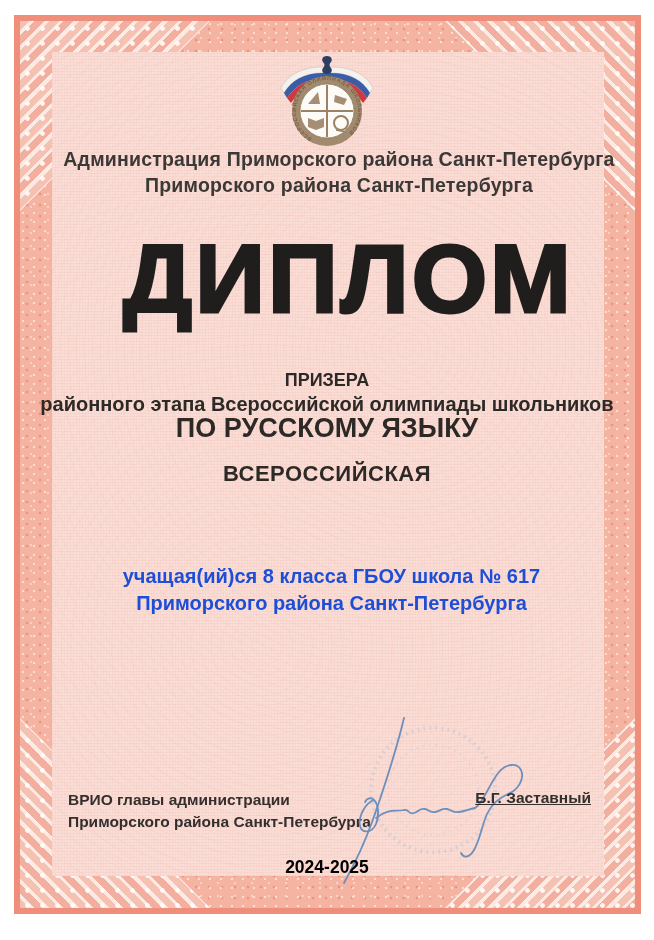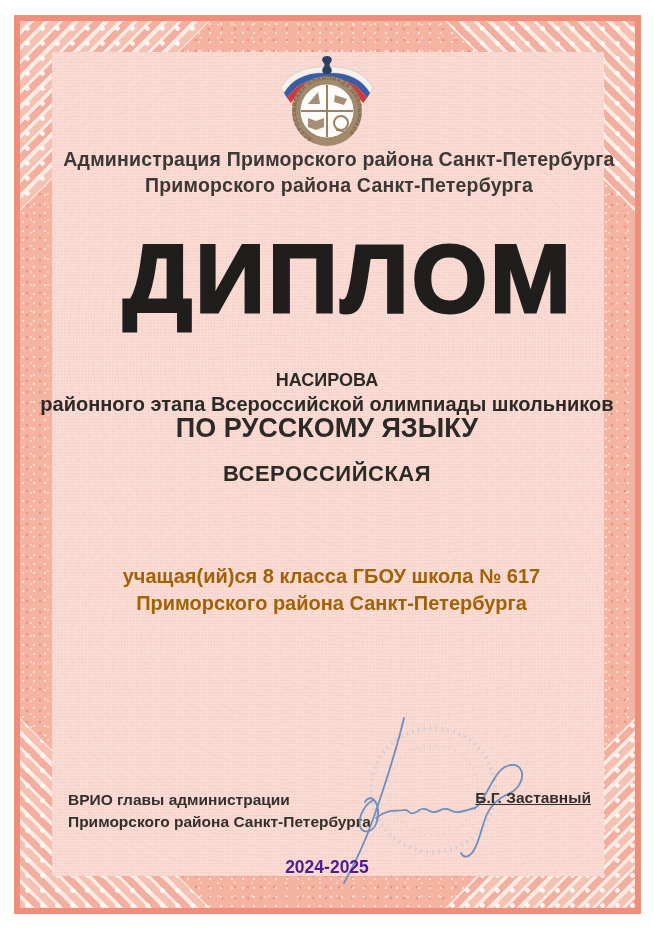--- a/index.html
+++ b/index.html
@@ -56,26 +56,26 @@
   .title {
     top: 224px; font-size: 97px; line-height: 110px; font-weight: bold;
     color: #201e1d; -webkit-text-stroke: 3px #201e1d; letter-spacing: 3px; margin-left: 43px;
   }
   .award-block { top: 368px; font-weight: bold; color: #2c2927; }
   .award-line1 { font-size: 18px; line-height: 24px; }
   .award-line2 { font-size: 20px; line-height: 24px; }
   .award-line3 { font-size: 27px; line-height: 24px; }
   .awarded { top: 461px; font-size: 22px; font-weight: bold; letter-spacing: 0.5px; color: #2c2927; }
   .name { top: 516px; font-size: 36px; font-weight: bold; letter-spacing: 0.5px; color: #262321; }
-  .school-block { top: 563px; font-size: 20px; line-height: 27px; font-weight: bold; color: #a16207; padding-left: 9px; }
+  .school-block { top: 563px; font-size: 20px; line-height: 27px; font-weight: bold; color: #1d4ed8; padding-left: 9px; }
 
   .footer-left { position: absolute; left: 68px; top: 789px; font-size: 15.5px; line-height: 22px; font-weight: bold; color: #332f2c; }
   .footer-right { position: absolute; right: 63px; top: 789px; font-size: 15.5px; font-weight: bold; color: #332f2c; text-decoration: underline; }
   .signature-svg { position: absolute; left: 328px; top: 700px; }
-  .year { top: 857px; font-size: 17.5px; font-weight: bold; color: #4c1d95; }
+  .year { top: 857px; font-size: 17.5px; font-weight: bold; color: #000000; }
 </style>
 </head>
 <body>
 
 <div class="certificate">
 
   <div class="frame"></div>
   <div class="corner corner-tl corner-bg-a"></div>
   <div class="corner corner-tr corner-bg-b"></div>
   <div class="corner corner-bl corner-bg-b"></div>
@@ -127,21 +127,21 @@
     </div>
 
     <div class="centered header-block">
       <div>Администрация Приморского района Санкт-Петербурга</div>
       <div>Приморского района Санкт-Петербурга</div>
     </div>
 
     <div class="centered title">ДИПЛОМ</div>
 
     <div class="centered award-block">
-      <div class="award-line1">НАСИРОВА</div>
+      <div class="award-line1">ПРИЗЕРА</div>
       <div class="award-line2">районного этапа Всероссийской олимпиады школьников</div>
       <div class="award-line3">ПО РУССКОМУ ЯЗЫКУ</div>
     </div>
 
     <div class="centered awarded">ВСЕРОССИЙСКАЯ</div>
 
     <div class="centered school-block">
       <div>учащая(ий)ся 8 класса ГБОУ школа № 617</div>
       <div>Приморского района Санкт-Петербурга</div>
     </div>

